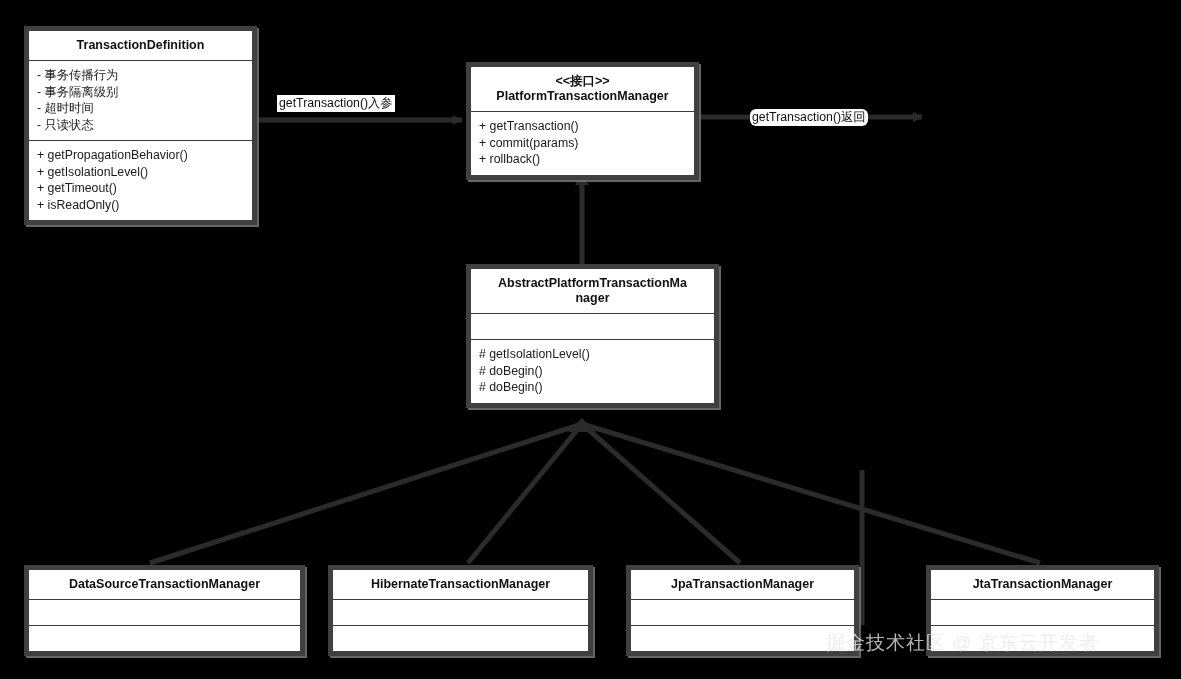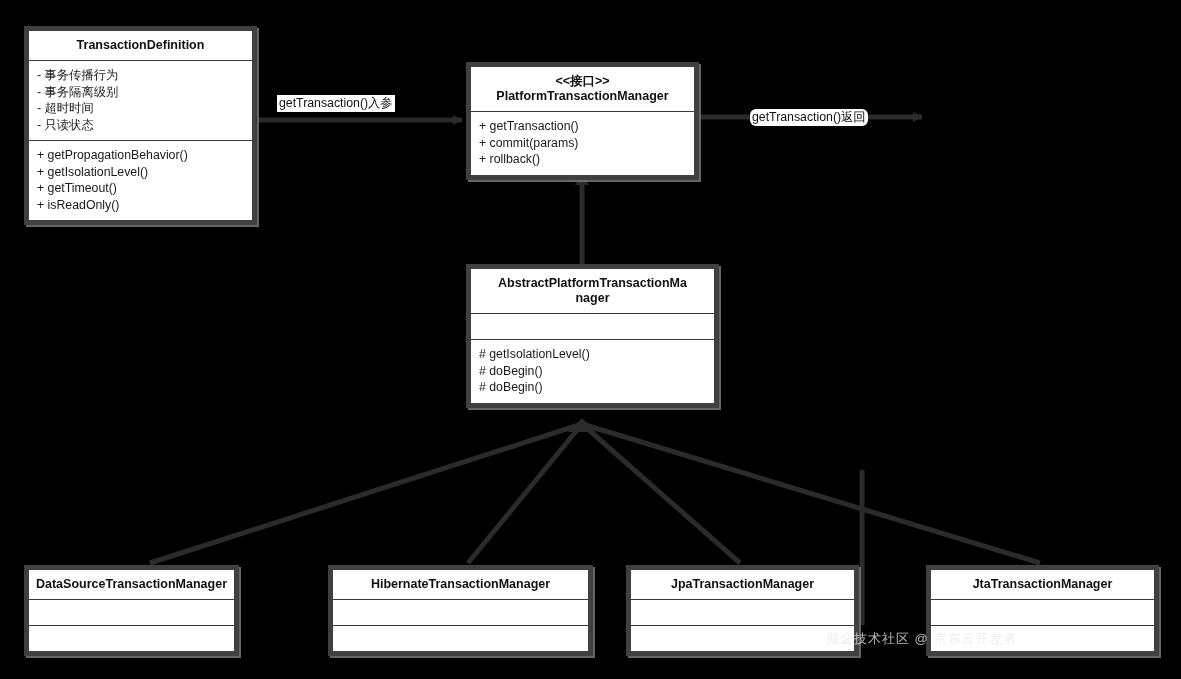--- a/index.html
+++ b/index.html
@@ -65,21 +65,21 @@
     color: #111111;
     font-size: 12.3px;
     line-height: 15px;
     padding: 1px 2px;
     white-space: nowrap;
   }
   
   .watermark {
     position: absolute;
     z-index: 6;
-    font-size: 13px;
+    font-size: 19px;
     color: rgba(232,232,232,0.78);
     white-space: nowrap;
     letter-spacing: 1px;
     pointer-events: none;
   }
 </style>
 </head>
 <body>
 
 <div id="canvas">
@@ -149,21 +149,21 @@
       <div>nager</div>
     </div>
     <div class="compartment empty"></div>
     <div class="compartment">
       <div class="member"># getIsolationLevel()</div>
       <div class="member"># doBegin()</div>
       <div class="member"># doBegin()</div>
     </div>
   </div>
 
-  <div class="uml-box" style="left:24px; top:565px; width:215px;">
+  <div class="uml-box" style="left:24px; top:565px; width:281px;">
     <div class="uml-title">DataSourceTransactionManager</div>
     <div class="compartment empty"></div>
     <div class="compartment empty"></div>
   </div>
 
   <div class="uml-box" style="left:328px; top:565px; width:265px;">
     <div class="uml-title">HibernateTransactionManager</div>
     <div class="compartment empty"></div>
     <div class="compartment empty"></div>
   </div>

